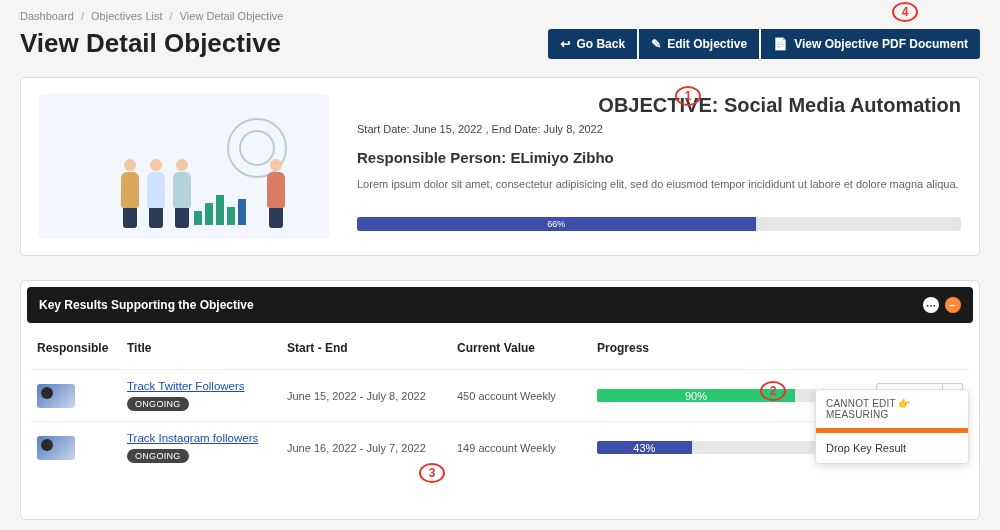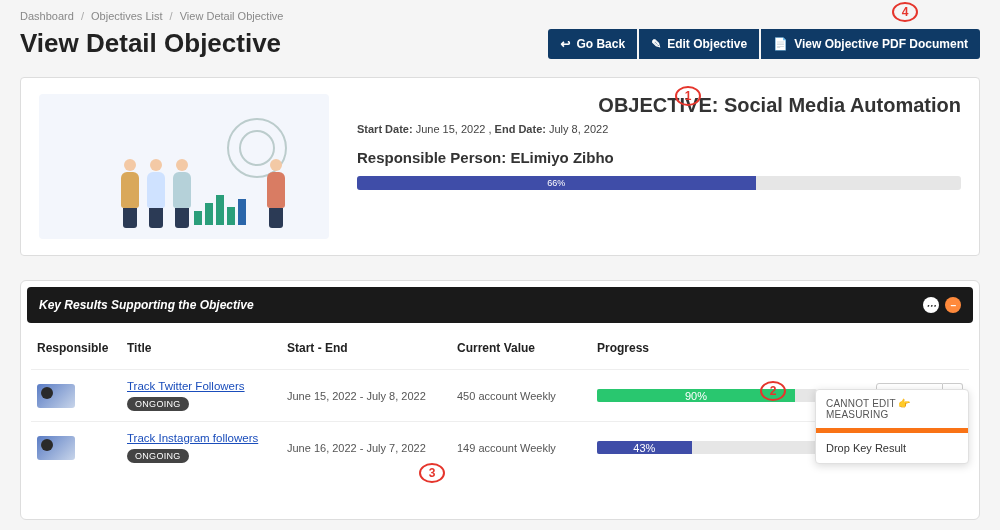--- a/index.html
+++ b/index.html
@@ -18,28 +18,28 @@
     .btn:first-child { border-radius: 3px 0 0 3px; }
     .btn:last-child { border-radius: 0 3px 3px 0; }
 
     .card { background: #fff; border: 1px solid #ddd; border-radius: 4px; padding: 16px 18px; margin-bottom: 24px; }
 
     .obj-row { display: flex; gap: 28px; }
     .obj-illus { width: 290px; height: 145px; flex-shrink: 0; border-radius: 4px; background: #f3f6fc; position: relative; overflow: hidden; }
     .obj-content { flex: 1; }
     .obj-title { font-size: 20px; font-weight: 700; margin-bottom: 6px; text-align: right; }
     .obj-dates { font-size: 11px; color: #444; margin-bottom: 14px; }
-    .obj-dates b { font-weight: 700; }
+    .obj-dates b { font-weight: 400; }
     .obj-resp { font-size: 15px; font-weight: 700; margin-bottom: 10px; }
     .obj-desc { font-size: 11px; color: #666; line-height: 1.5; margin-bottom: 24px; }
     .progress-bar { background: #e6e6e6; height: 14px; border-radius: 3px; position: relative; overflow: hidden; }
     .progress-fill { background: #3f4da8; height: 100%; display: flex; align-items: center; justify-content: center; color: #fff; font-size: 9px; }
 
     .kr-card { background: #fff; border: 1px solid #ddd; border-radius: 6px; padding: 6px; }
-    .kr-header { background: #1a1a1a; color: #fff; border-radius: 4px; padding: 10px 12px; display: flex; justify-content: space-between; align-items: center; font-size: 12px; font-weight: 600; font-style: italic; }
+    .kr-header { background: #1a1a1a; color: #fff; border-radius: 4px; padding: 10px 12px; display: flex; justify-content: space-between; align-items: center; font-size: 12px; font-weight: 600; }
     .kr-header-icons { display: flex; gap: 6px; }
     .dot { width: 16px; height: 16px; border-radius: 50%; display: flex; align-items: center; justify-content: center; font-size: 10px; cursor: pointer; }
     .dot-white { background: #fff; color: #333; }
     .dot-orange { background: #ff8a3c; color: #fff; font-weight: 700; }
 
     .kr-body { padding: 8px 4px 40px 4px; position: relative; }
     table { width: 100%; border-collapse: collapse; }
     th { text-align: left; font-size: 12px; font-weight: 700; color: #222; padding: 10px 6px 14px 6px; }
     td { font-size: 11px; color: #555; padding: 10px 6px; vertical-align: middle; border-top: 1px solid #eee; }
     .avatar { width: 38px; height: 24px; background: linear-gradient(135deg, #5a7cc4, #c8d5ea); border-radius: 3px; position: relative; overflow: hidden; }
@@ -140,20 +140,21 @@
       <div class="obj-content">
         <div class="obj-title">
           <span>OBJECTIVE: </span><span>Social Media Automation</span>
         </div>
         <div class="obj-dates">
           <b>Start Date:</b> <span>June 15, 2022</span> , <b>End Date:</b> <span>July 8, 2022</span>
         </div>
         <div class="obj-resp">
           <span>Responsible Person:</span> <span>ELimiyo Zibho</span>
         </div>
+        <div class="obj-desc">Lorem ipsum dolor sit amet, consectetur adipisicing elit, sed do eiusmod tempor incididunt ut labore et dolore magna aliqua.</div>
         <div class="progress-bar">
           <div class="progress-fill" style="width:66%;">66%</div>
         </div>
       </div>
     </div>
     <div class="anno" style="left:654px; top:8px;">1</div>
   </div>
 
   <div class="kr-card">
     <div class="kr-header">

